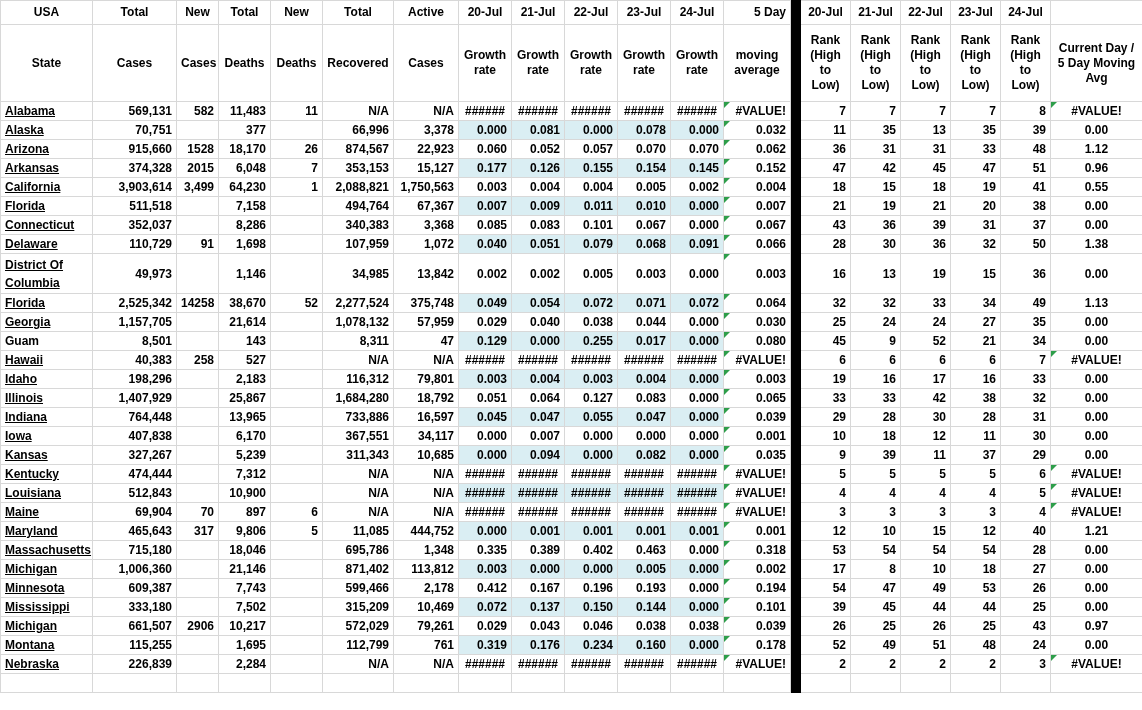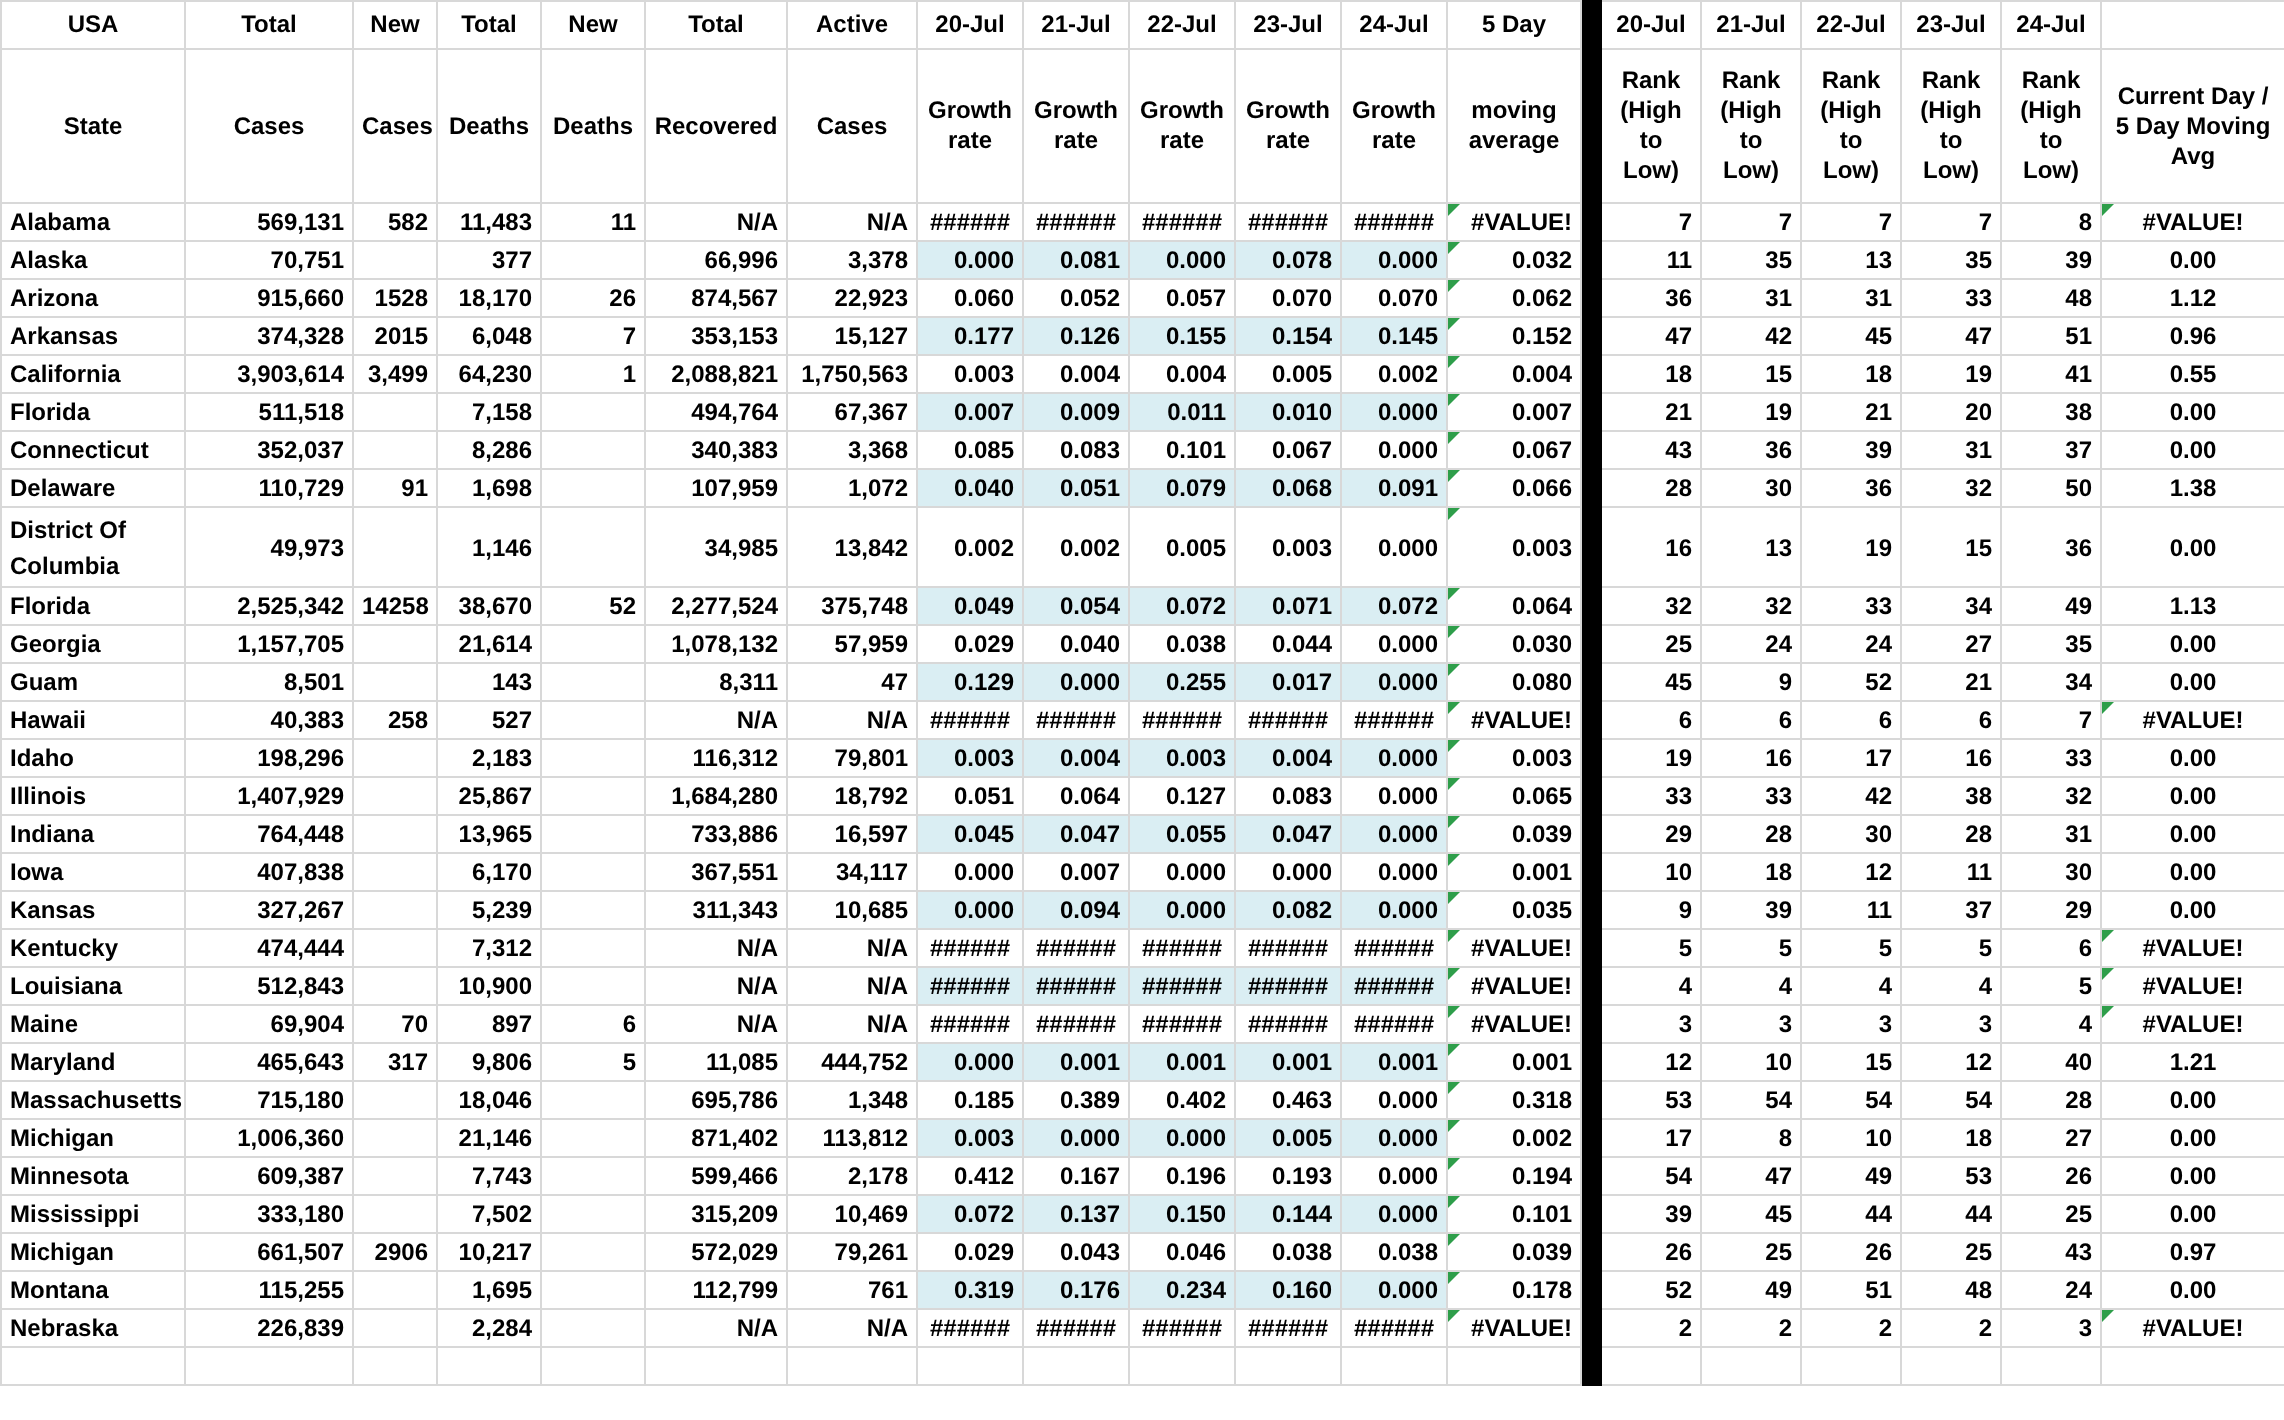--- a/index.html
+++ b/index.html
@@ -11,25 +11,25 @@
   th,td{
     border:1px solid #d8d8d8;
     padding:0 4px;
     font-size:12px;font-weight:bold;color:#000;
     overflow:hidden;white-space:nowrap;position:relative;
     vertical-align:middle;box-sizing:border-box;
   }
   thead th{text-align:center;white-space:normal;line-height:1.25;}
   thead tr.hrow1 th{height:24px;}
   thead tr.hrow2 th{height:77px;}
-  thead th.left{text-align:center;}
+  thead th.left{text-align:right;}
   tbody td{height:19px;text-align:right;}
   tbody tr.tall td{height:40px;}
   tbody tr.tall td.state{white-space:normal;line-height:1.5;margin-top:11px;}
-  td.state{text-align:left;}
+  td.state{text-align:left;text-decoration:underline;}
   td.state.plain{text-decoration:none;}
   td.g.shaded{background:var(--shaded_cell,#daeef3);}
   td.center,th.center{text-align:center;}
   .div{background:var(--divider,#000);border-color:#000 !important;padding:0;}
   .tri{
     position:absolute;top:0;left:0;width:0;height:0;
     border-top:6px solid var(--flag_green,#2e9e4a);
     border-right:6px solid transparent;
   }
 </style>
@@ -592,21 +592,21 @@
     <td class="ratio center">1.21</td>
   </tr>
         <tr>
     <td class="state">Massachusetts</td>
     <td>715,180</td>
     <td></td>
     <td>18,046</td>
     <td></td>
     <td>695,786</td>
     <td>1,348</td>
-    <td class="g">0.185</td>
+    <td class="g">0.335</td>
     <td class="g">0.389</td>
     <td class="g">0.402</td>
     <td class="g">0.463</td>
     <td class="g">0.000</td>
     <td class="avg">0.318<span class="tri"></span></td>
     <td class="div"></td>
     <td>53</td>
     <td>54</td>
     <td>54</td>
     <td>54</td>

